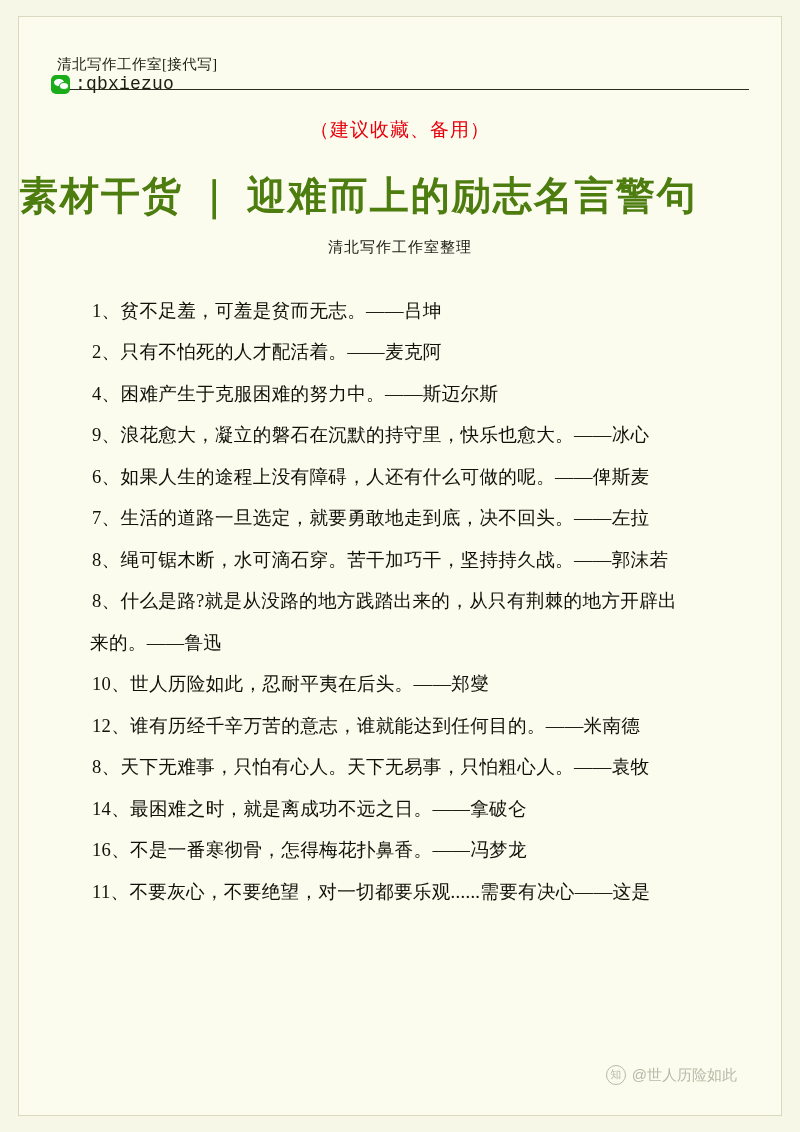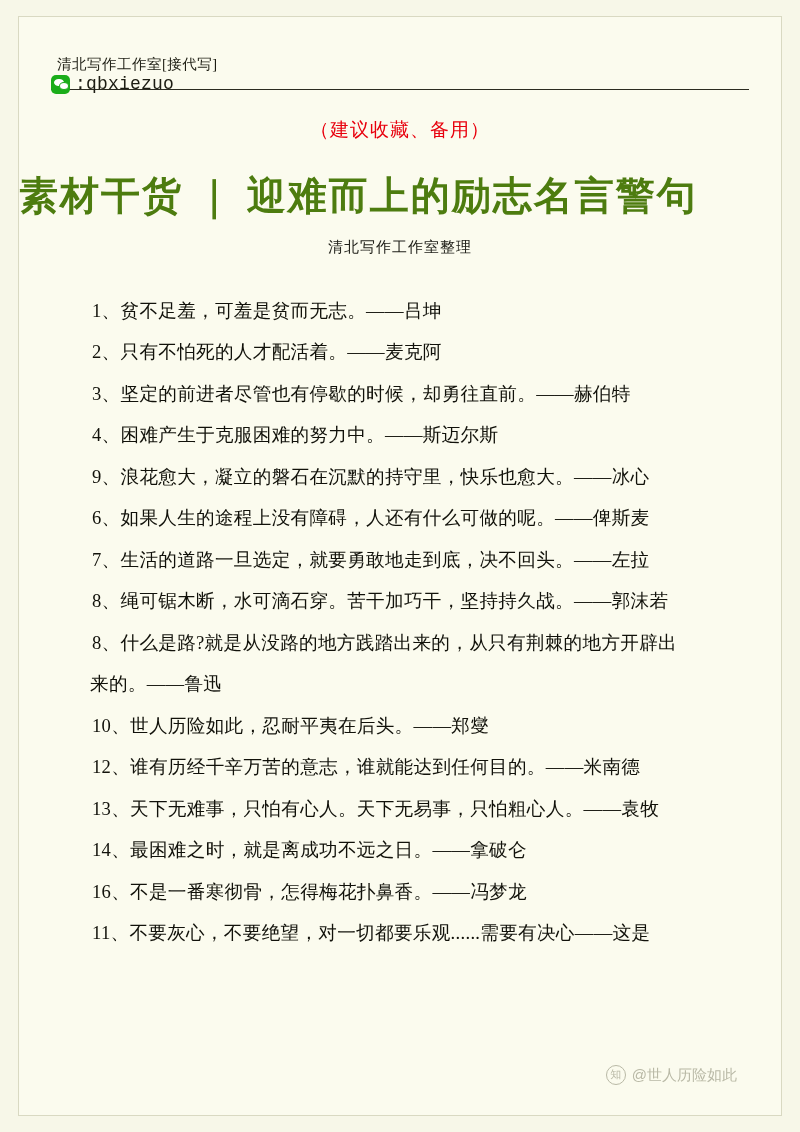--- a/index.html
+++ b/index.html
@@ -172,31 +172,30 @@
     </div>
   </div>
 
   <div class="notice">（建议收藏、备用）</div>
   <div class="title">素材干货 ｜ 迎难而上的励志名言警句</div>
   <div class="subtitle">清北写作工作室整理</div>
 
   <div class="content">
     <div class="line">1、贫不足羞，可羞是贫而无志。——吕坤</div>
     <div class="line">2、只有不怕死的人才配活着。——麦克阿</div>
-    <div class="line">3、坚定的前进者尽管也有停歇的时候，却勇往直前。——赫伯特</div>
     <div class="line">4、困难产生于克服困难的努力中。——斯迈尔斯</div>
     <div class="line">9、浪花愈大，凝立的磐石在沉默的持守里，快乐也愈大。——冰心</div>
     <div class="line">6、如果人生的途程上没有障碍，人还有什么可做的呢。——俾斯麦</div>
     <div class="line">7、生活的道路一旦选定，就要勇敢地走到底，决不回头。——左拉</div>
     <div class="line">8、绳可锯木断，水可滴石穿。苦干加巧干，坚持持久战。——郭沫若</div>
     <div class="line">8、什么是路?就是从没路的地方践踏出来的，从只有荆棘的地方开辟出</div>
     <div class="line wrap">来的。——鲁迅</div>
     <div class="line">10、世人历险如此，忍耐平夷在后头。——郑燮</div>
     <div class="line">12、谁有历经千辛万苦的意志，谁就能达到任何目的。——米南德</div>
-    <div class="line">13、天下无难事，只怕有心人。天下无易事，只怕粗心人。——袁牧</div>
+    <div class="line">8、天下无难事，只怕有心人。天下无易事，只怕粗心人。——袁牧</div>
     <div class="line">14、最困难之时，就是离成功不远之日。——拿破仑</div>
     <div class="line">16、不是一番寒彻骨，怎得梅花扑鼻香。——冯梦龙</div>
     <div class="line">11、不要灰心，不要绝望，对一切都要乐观......需要有决心——这是</div>
   </div>
 
   <div class="watermark">
     <span class="logo">知</span>
     <span>@世人历险如此</span>
   </div>
 

